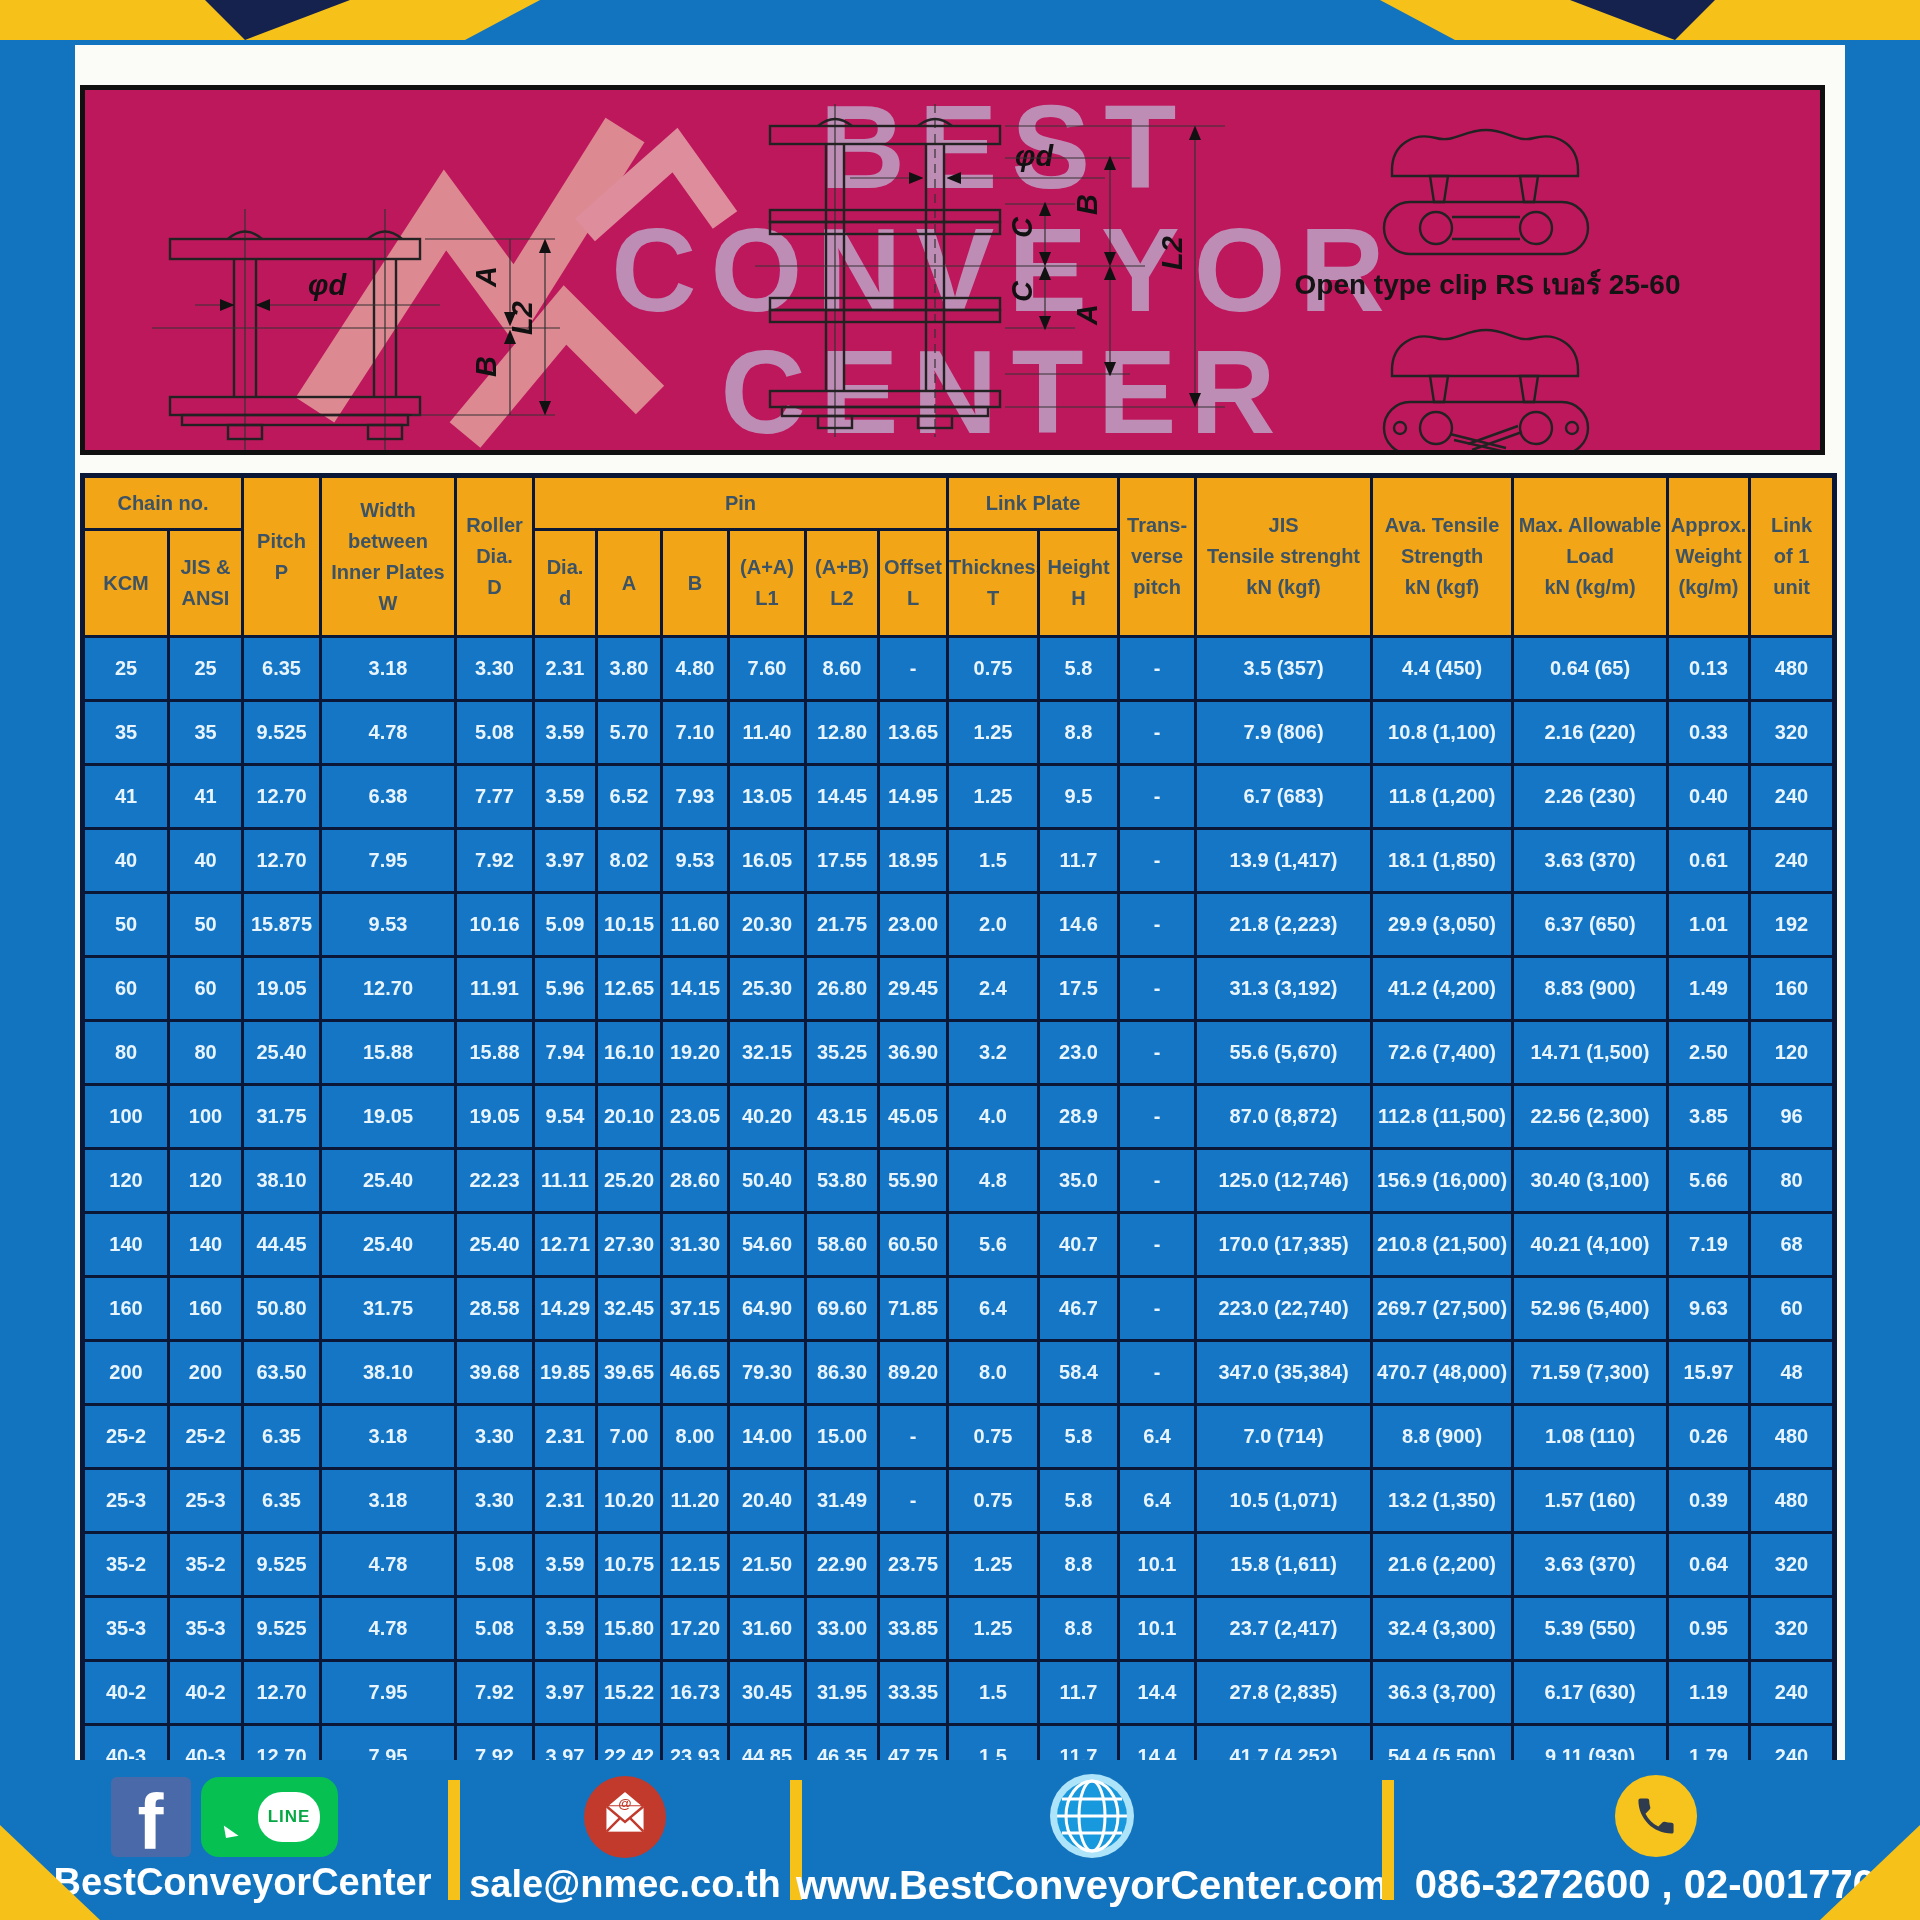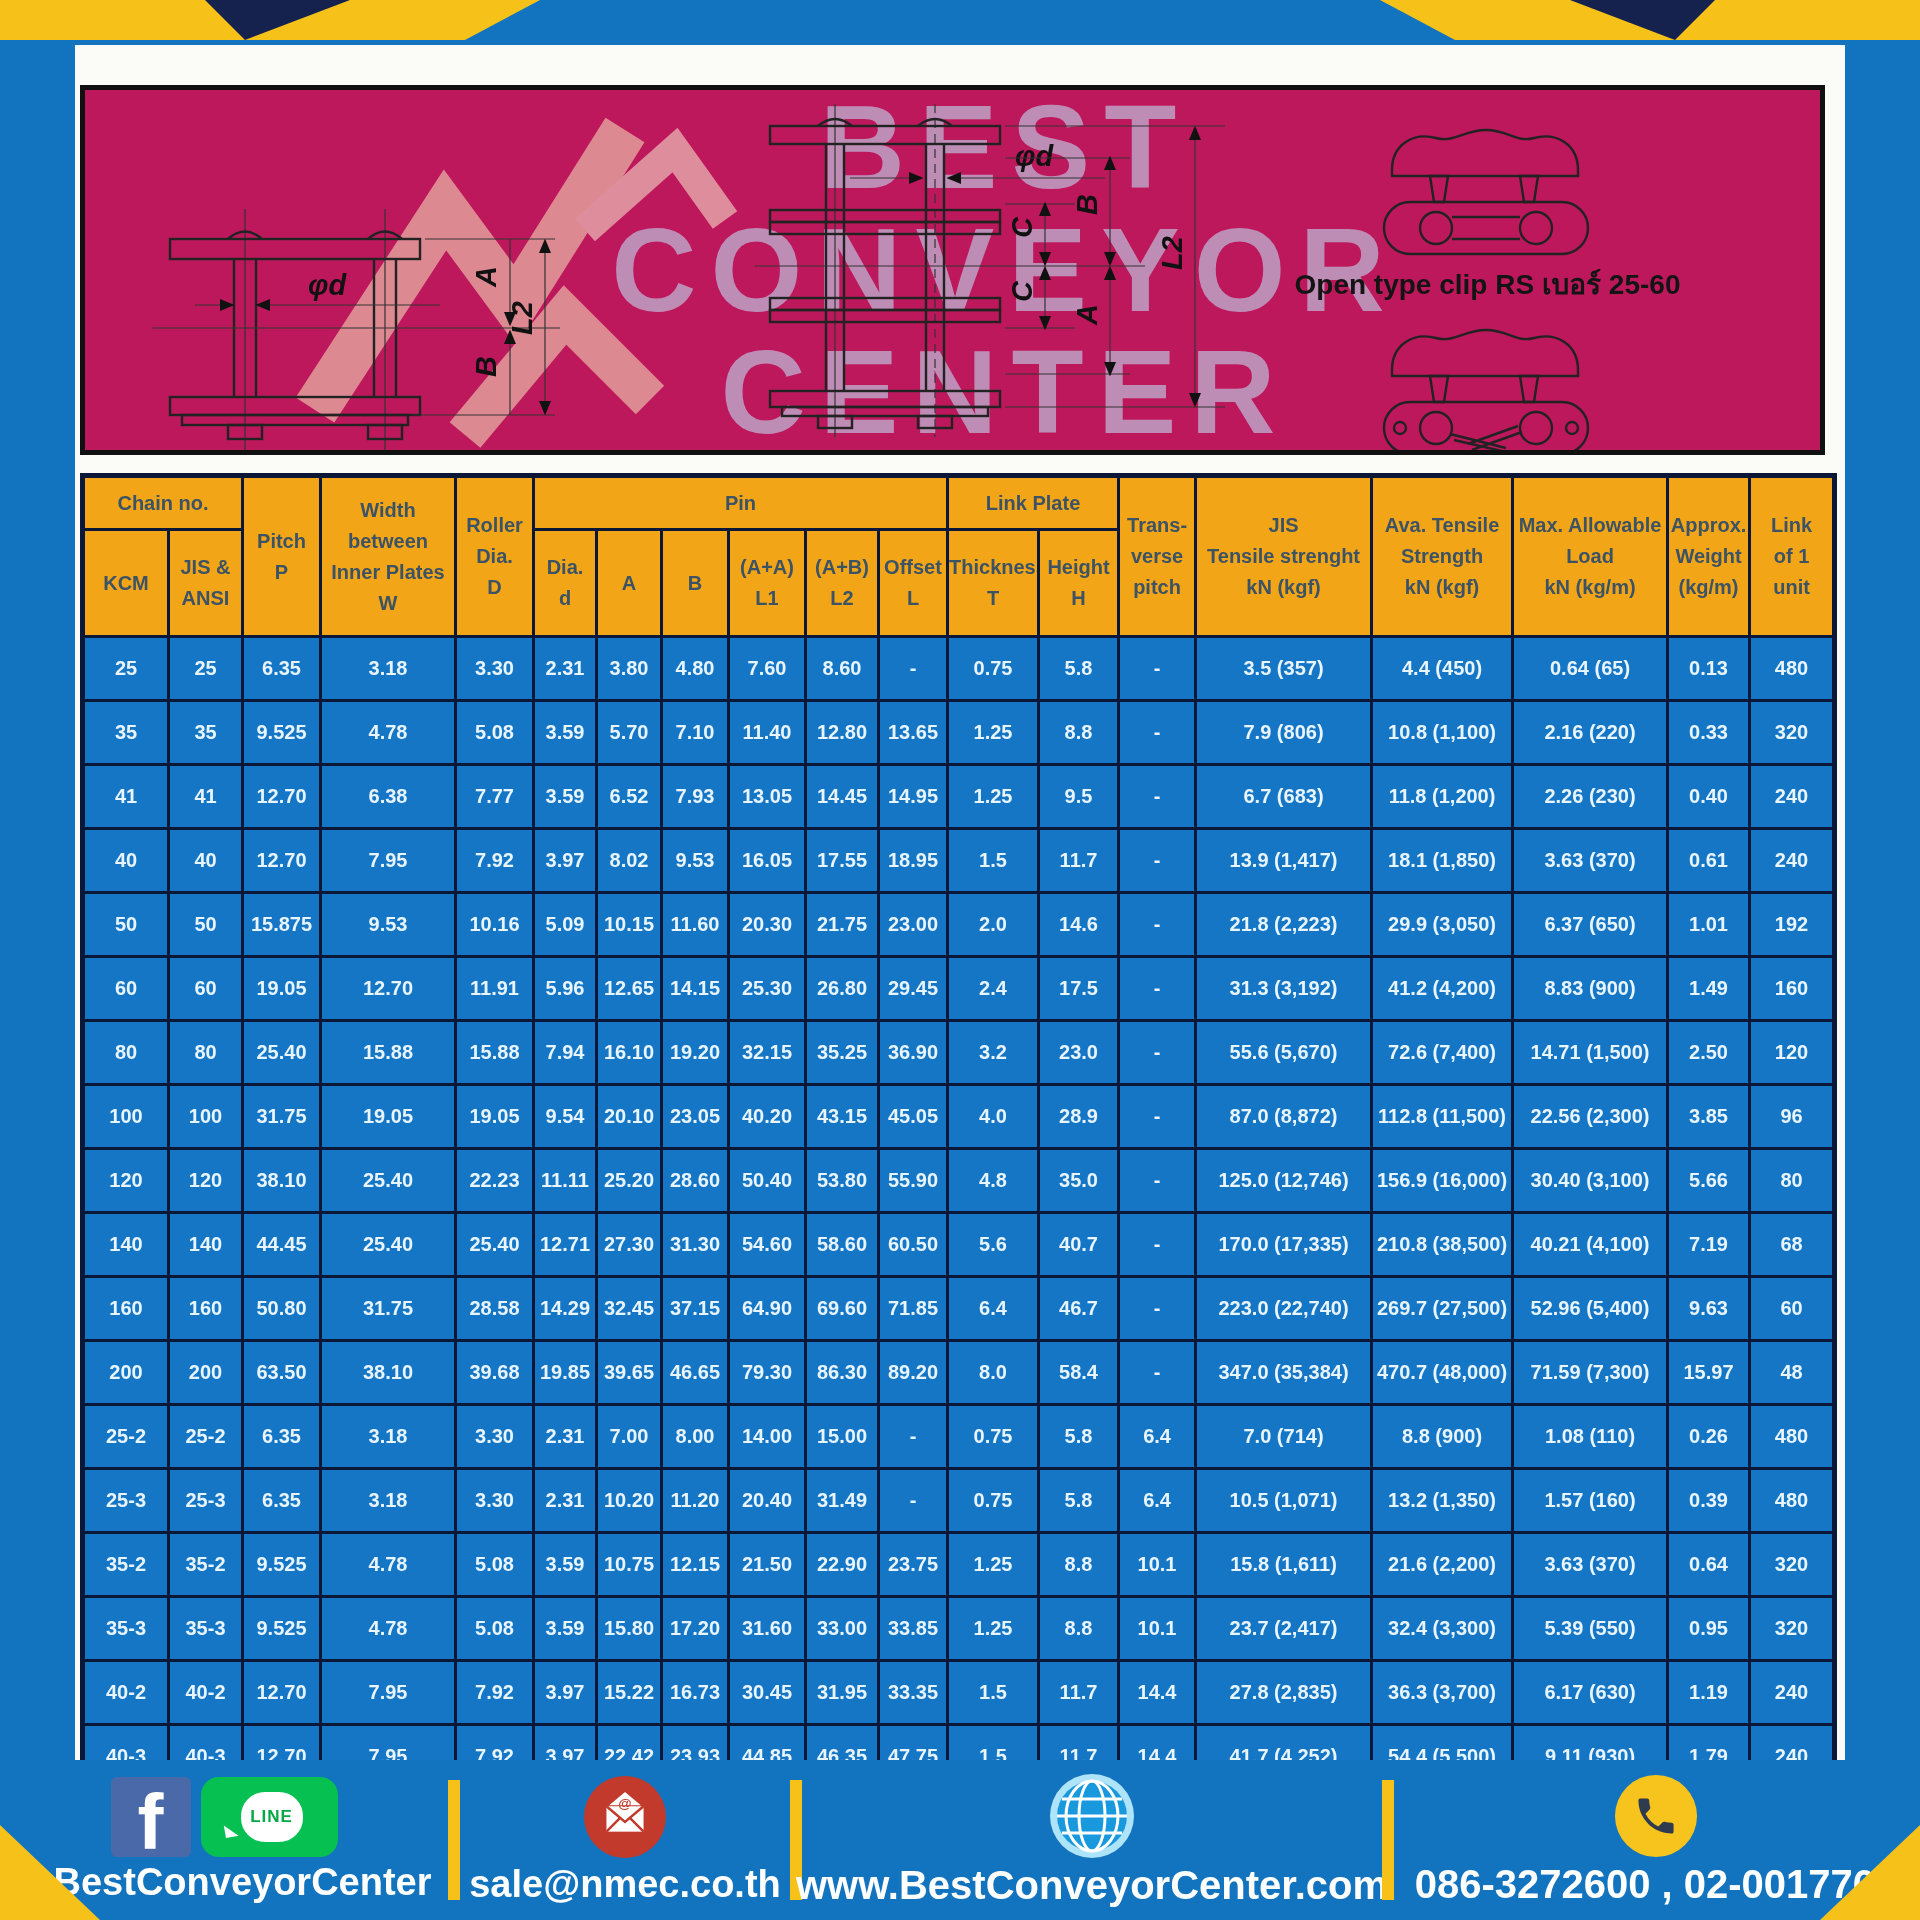--- a/index.html
+++ b/index.html
@@ -55,21 +55,21 @@
   .f-sec-email{width:330px;}
   .f-sec-web{width:580px;}
   .f-sec-phone{width:524px;}
   .f-sep{width:12px;height:120px;background:#F6C21A;}
   .f-label{color:#FFFFFF;font-weight:bold;font-size:38px;white-space:nowrap;}
   .f-icons{display:flex;gap:10px;align-items:center;}
   .fb-icon{width:80px;height:80px;background:#4A69A8;border-radius:6px;color:#fff;
       font-size:78px;font-weight:bold;display:flex;align-items:flex-end;justify-content:center;
       line-height:.88;overflow:hidden;}
   .line-icon{width:97px;height:80px;background:#06C152;border-radius:18px;
-      display:flex;align-items:center;justify-content:flex-start;position:relative;padding-left:40px;}
+      display:flex;align-items:center;justify-content:center;position:relative;padding-left:40px;}
   .line-bubble{width:62px;height:50px;background:#fff;border-radius:24px;
       display:flex;align-items:center;justify-content:center;color:#06A845;
       font-weight:bold;font-size:17px;letter-spacing:1px;}
   .line-bubble::after{content:"";position:absolute;left:16px;bottom:10px;width:0;height:0;
       border:9px solid transparent;border-top-color:#fff;transform:rotate(35deg);}
 </style>
 </head>
 <body>
 
 <div class="canvas">
@@ -475,21 +475,21 @@
             <td>12.71</td>
             <td>27.30</td>
             <td>31.30</td>
             <td>54.60</td>
             <td>58.60</td>
             <td>60.50</td>
             <td>5.6</td>
             <td>40.7</td>
             <td>-</td>
             <td>170.0 (17,335)</td>
-            <td>210.8 (38,500)</td>
+            <td>210.8 (21,500)</td>
             <td>40.21 (4,100)</td>
             <td>7.19</td>
             <td>68</td>
           </tr>
           <tr>
             <td>160</td>
             <td>160</td>
             <td>50.80</td>
             <td>31.75</td>
             <td>28.58</td>

